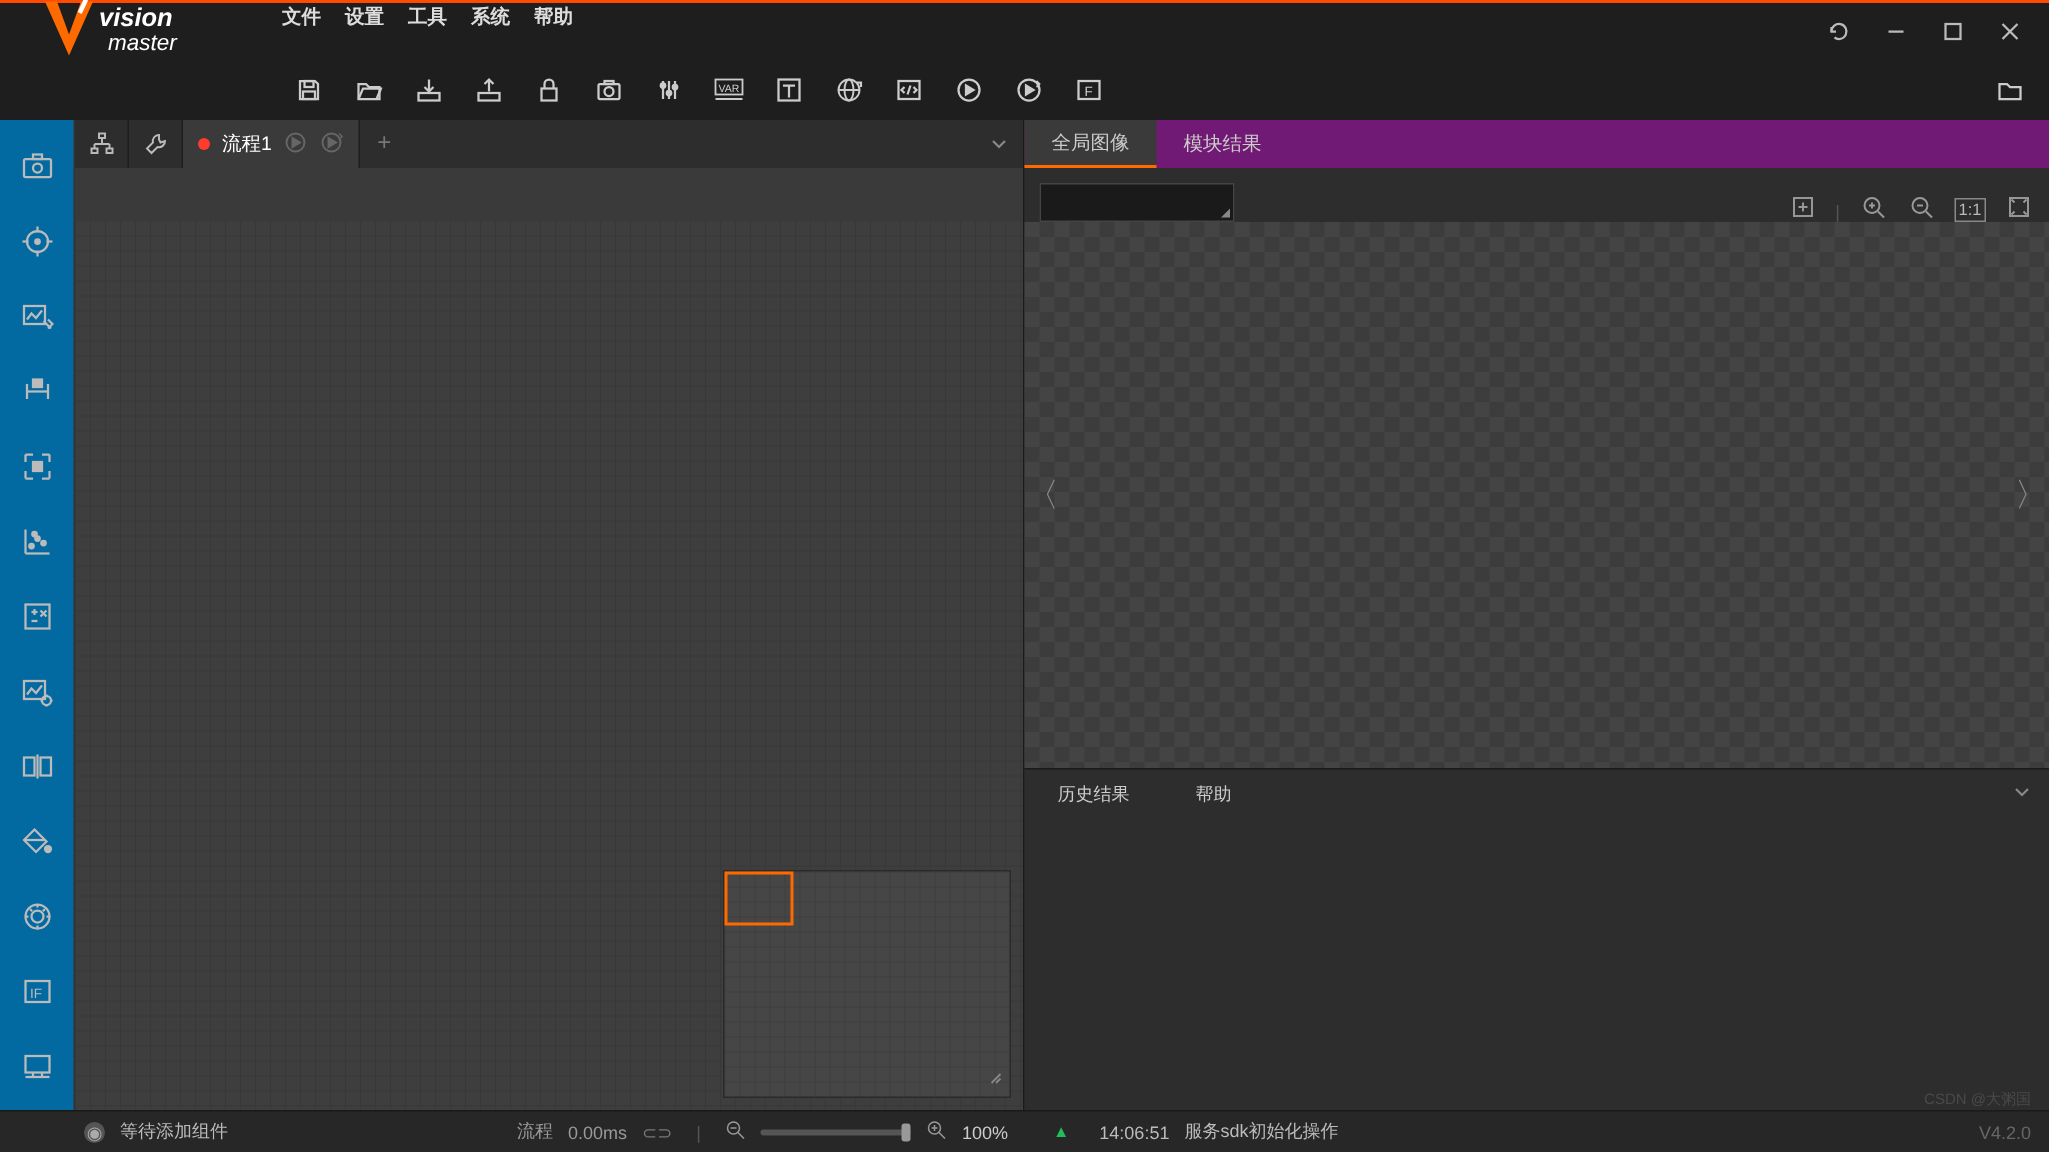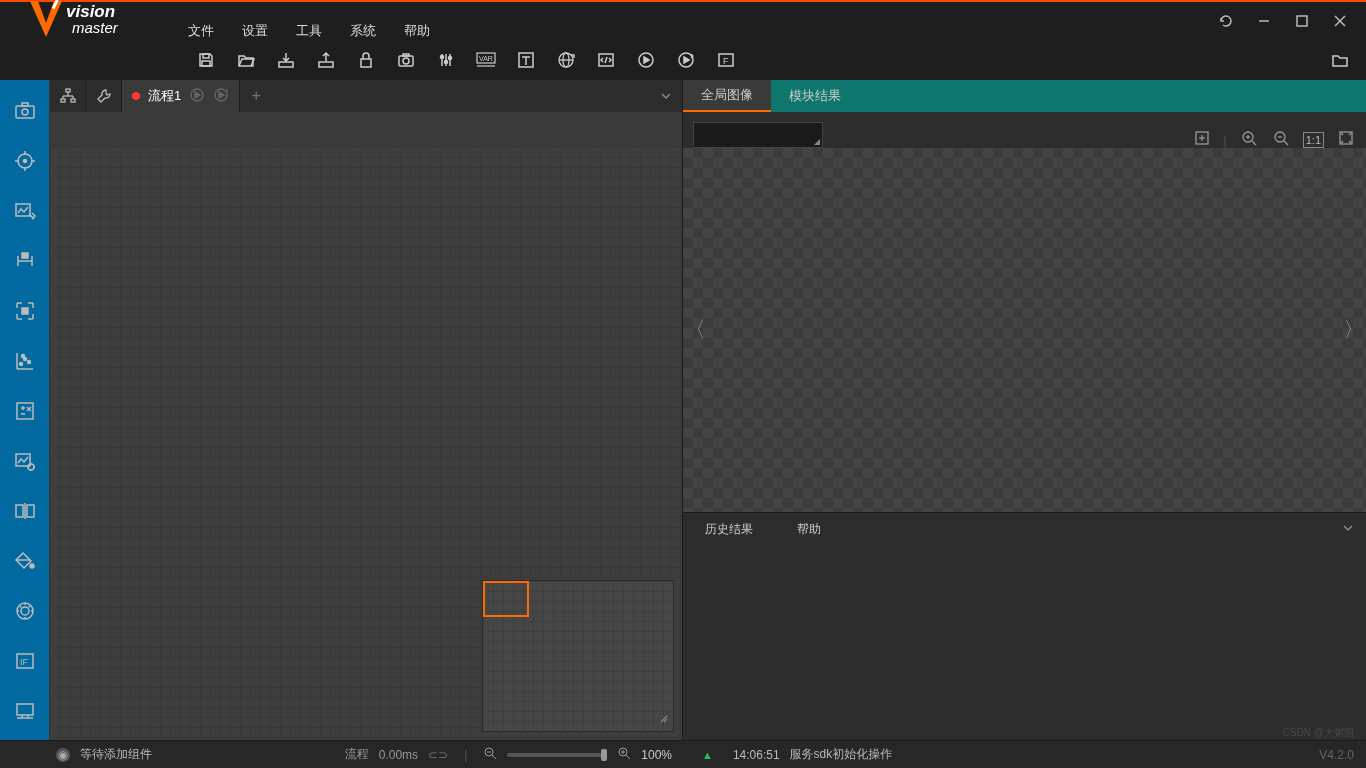--- a/index.html
+++ b/index.html
@@ -3,21 +3,21 @@
 <meta charset="utf-8">
 <style>
 * { margin: 0; padding: 0; box-sizing: border-box; font-family: "Microsoft YaHei", Arial, sans-serif; user-select: none; }
 body { width: 1366px; height: 768px; background: #1e1e1e; color: #ccc; overflow: hidden; font-size: 12px; }
 .root { width: 100%; height: 100%; display: flex; flex-direction: column; border-top: 2px solid #ff4a00; }
 
 
 .titlebar { height: 38px; background: #1e1e1e; display: flex; align-items: center; }
 .logo { width: 160px; height: 78px; position: relative; display: flex; align-items: center; padding-left: 28px; }
 .logo svg { width: 120px; }
-.menus { display: flex; gap: 28px; padding-left: 28px; height: 38px; align-items: flex-end; }
+.menus { display: flex; gap: 16px; padding-left: 28px; height: 38px; align-items: flex-start; font-weight: bold; }
 .menu-item { color: #ddd; font-size: 13px; cursor: pointer; }
 .winctrl { margin-left: auto; display: flex; align-items: center; gap: 22px; padding-right: 18px; }
 .winctrl .icon { width: 16px; height: 16px; cursor: pointer; display: flex; align-items: center; justify-content: center; }
 
 
 .toolbar { height: 40px; background: #1e1e1e; display: flex; align-items: center; }
 .toolbar-inner { display: flex; gap: 20px; padding-left: 196px; align-items: center; }
 .tb-icon { width: 20px; height: 20px; cursor: pointer; display: flex; align-items: center; justify-content: center; color: #ccc; }
 .toolbar-right { margin-left: auto; padding-right: 16px; }
 
@@ -38,21 +38,21 @@
 .flow-tab .play { color: #666; }
 .flow-add { width: 32px; display: flex; align-items: center; justify-content: center; color: #777; cursor: pointer; font-size: 16px; }
 .flow-tabs .drop { margin-left: auto; width: 32px; display: flex; align-items: center; justify-content: center; color: #777; cursor: pointer; }
 .flow-canvas { flex: 1; position: relative; background-color: #3e3e3e; background-image: linear-gradient(#383838 1px, transparent 1px), linear-gradient(90deg, #383838 1px, transparent 1px); background-size: 10px 10px; }
 .minimap { position: absolute; right: 8px; bottom: 8px; width: 192px; height: 152px; border: 1px solid #2a2a2a; background-color: #464646; background-image: linear-gradient(#3f3f3f 1px, transparent 1px), linear-gradient(90deg, #3f3f3f 1px, transparent 1px); background-size: 10px 10px; }
 .minimap .viewport { position: absolute; left: 0; top: 0; width: 46px; height: 36px; border: 2px solid #ff6a00; }
 .minimap .resize { position: absolute; right: 4px; bottom: 4px; color: #888; }
 
 
 .right-panel { flex: 1; display: flex; flex-direction: column; background: #2d2d2d; border-left: 1px solid #1a1a1a; }
-.rp-tabs { height: 32px; display: flex; background: #0f766e; }
+.rp-tabs { height: 32px; display: flex; background: #701a75; }
 .rp-tab { padding: 0 18px; height: 32px; display: flex; align-items: center; cursor: pointer; color: #ccc; font-size: 13px; }
 .rp-tab.active { background: #3a3a3a; border-bottom: 2px solid #ff6a00; }
 .rp-toolbar { height: 36px; display: flex; align-items: flex-end; padding: 0 10px; background: #2d2d2d; gap: 12px; }
 .rp-combo { width: 130px; height: 26px; background: #1a1a1a; border: 1px solid #444; position: relative; }
 .rp-combo .corner { position: absolute; right: 2px; bottom: 2px; width: 0; height: 0; border-left: 6px solid transparent; border-bottom: 6px solid #888; }
 .rp-toolbar .spacer { flex: 1; }
 .rp-toolbar .ti { width: 20px; height: 20px; cursor: pointer; display: flex; align-items: center; justify-content: center; color: #999; }
 .rp-toolbar .oneone { font-size: 11px; border: 1px solid #888; padding: 1px 2px; color: #bbb; cursor: pointer; }
 .rp-viewer { flex: 1; min-height: 0; position: relative; background-color: #444; background-image: linear-gradient(45deg,#3c3c3c 25%,transparent 25%,transparent 75%,#3c3c3c 75%),linear-gradient(45deg,#3c3c3c 25%,transparent 25%,transparent 75%,#3c3c3c 75%); background-size: 20px 20px; background-position: 0 0, 10px 10px; display: flex; align-items: center; justify-content: space-between; }
 .rp-viewer .nav { width: 24px; height: 40px; display: flex; align-items: center; justify-content: center; color: #888; cursor: pointer; font-size: 22px; }

